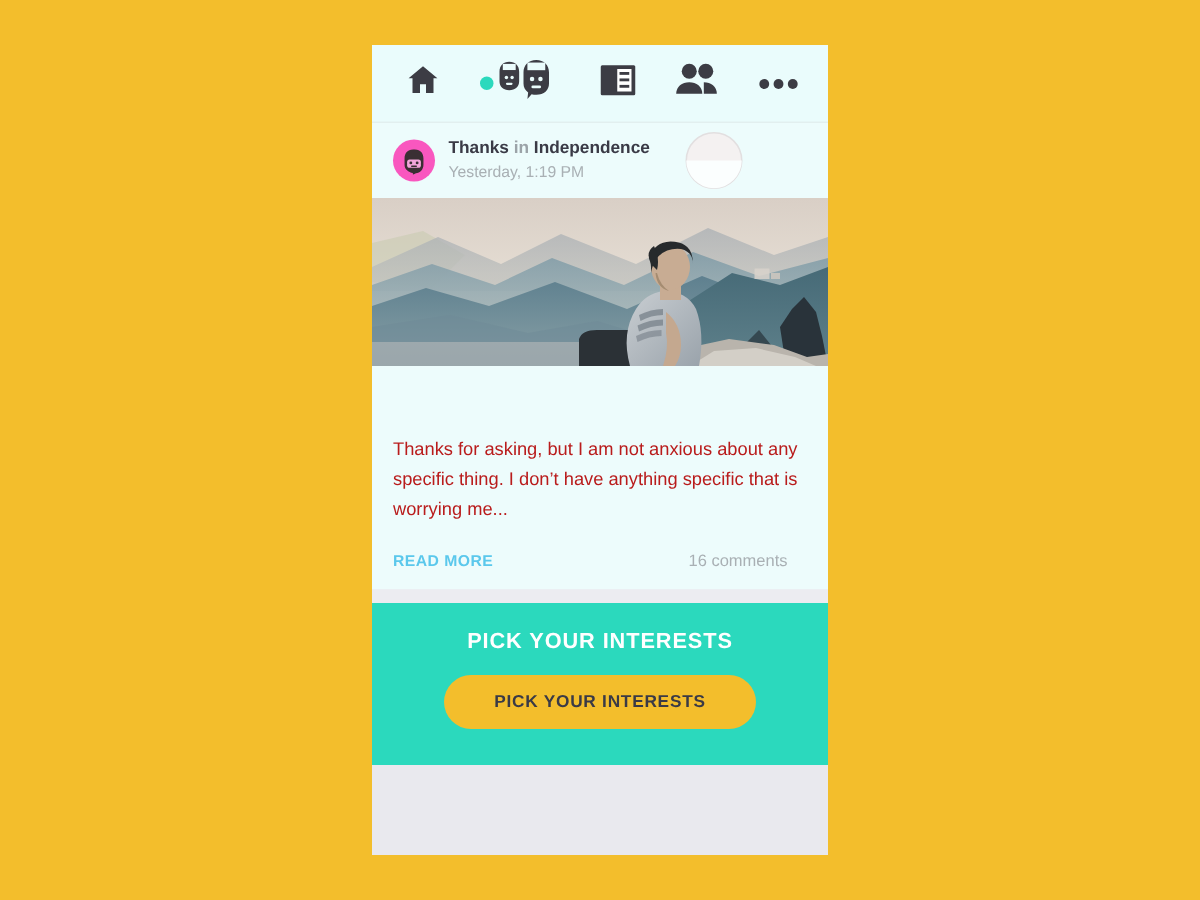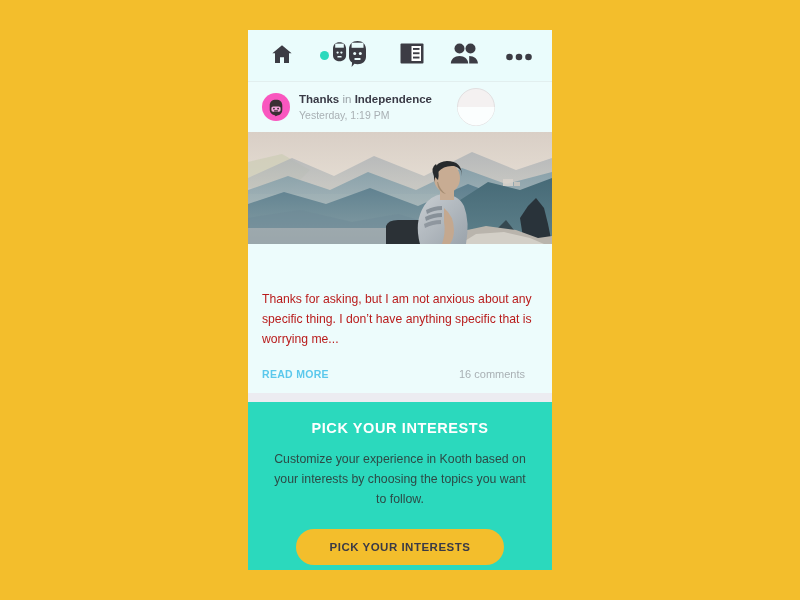--- a/index.html
+++ b/index.html
@@ -78,21 +78,21 @@
     transform: translate(-50%,-50%);
     width: 16px; height: 17px;
   }
   .meta { line-height: 1.25; min-width: 0; }
   .meta-line-1 {
     font-size: 11.5px;
     color: #3A3A46;
     white-space: nowrap;
   }
   .meta-line-1 .who { font-weight: bold; }
-  .meta-line-1 .inword { color: #9BA3A8; font-weight: normal; }
+  .meta-line-1 .inword { color: #9BA3A8; font-weight: bold; }
   .meta-line-1 .where { font-weight: bold; }
   .timestamp {
     font-size: 10.5px;
     color: #A9B0B4;
     margin-top: 2px;
     white-space: nowrap;
   }
   .progress-ring {
     position: absolute;
     right: 56px; top: 50%;
@@ -359,18 +359,17 @@
       <div class="post-foot">
         <span class="read-more">READ MORE</span>
         <span class="comments">16 comments</span>
       </div>
     </div>
 
     <div class="card-gap"></div>
 
     <div class="interests">
       <div class="interests-title">PICK YOUR INTERESTS</div>
-      <div class="interests-body">Customize your experience in Kooth based on your interests by choosing the topics you want to follow.</div>
       <button class="cta">PICK YOUR INTERESTS</button>
     </div>
 
   </div>
 </div>
 
 </body></html>

